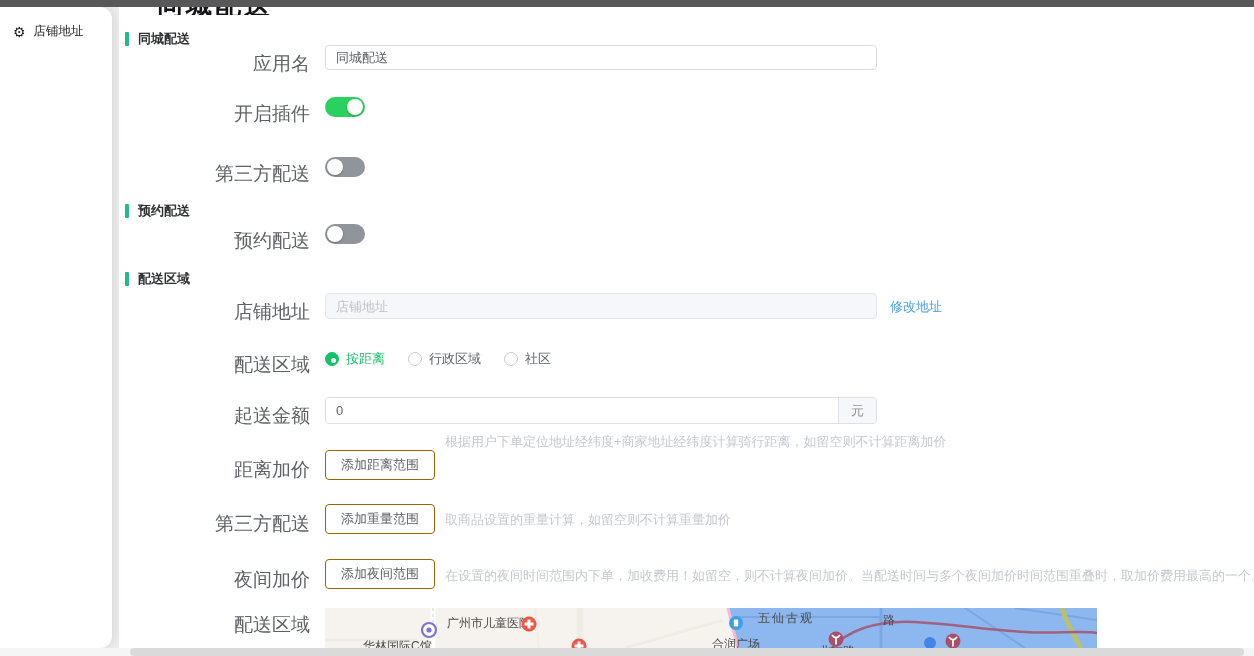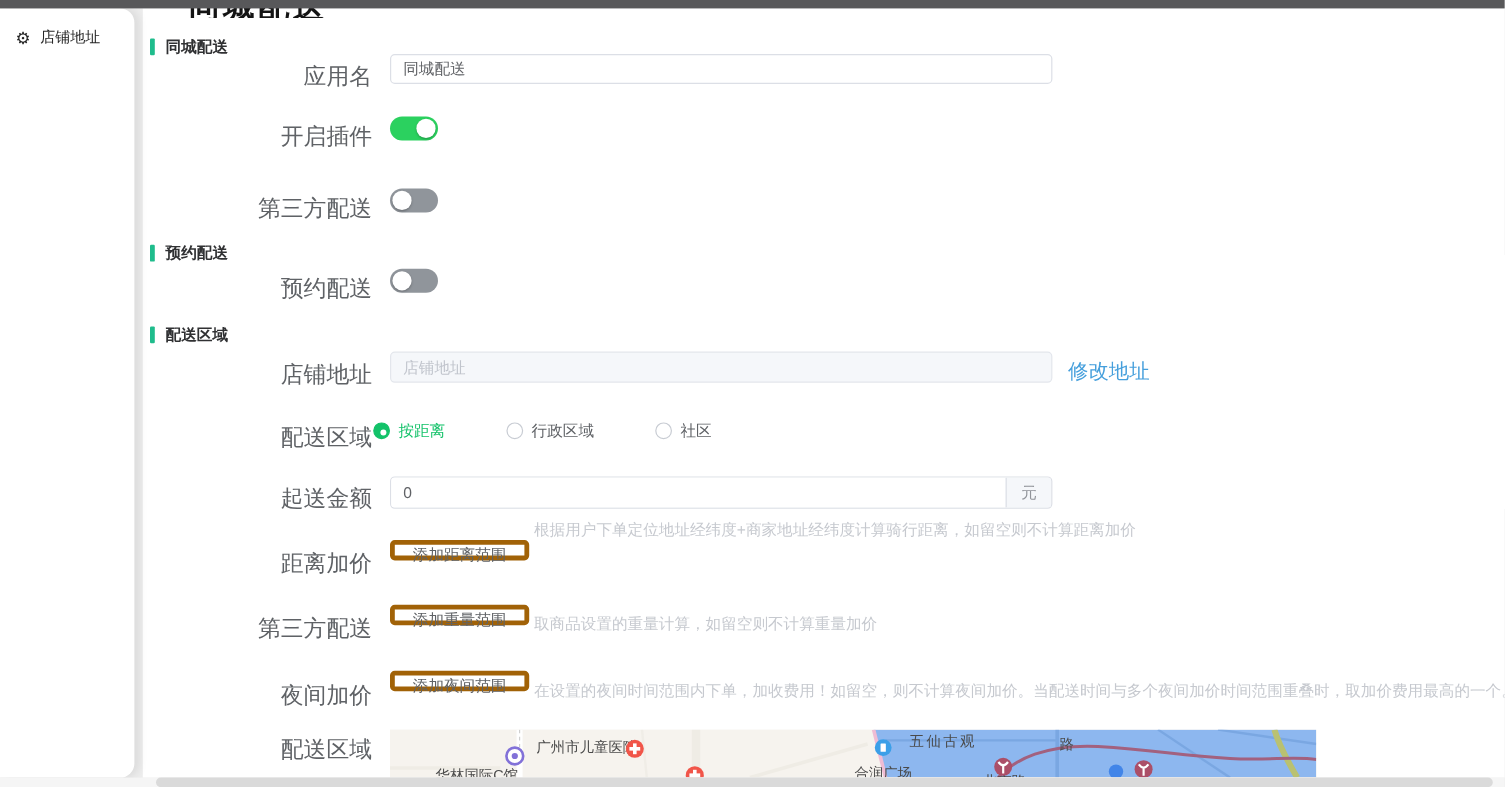--- a/index.html
+++ b/index.html
@@ -32,21 +32,21 @@
 
   .flabel { z-index:3; left:150px; width:160px; text-align:right;
     font-size:19px; color:#5f6266; }
 
   .inp { z-index:3; border:1px solid #dcdfe6; border-radius:4px; background:#fff;
     font-size:13px; color:#606266; padding:0 10px; outline:none;
     font-family:"Liberation Sans","DejaVu Sans",sans-serif; }
   .inp::placeholder { color:#c0c4cc; }
   .inp.disabled { background:#f5f7fa; border-color:#e3e6ec; color:#c0c4cc; }
 
-  .link { z-index:3; font-size:17px; color:var(--link_blue); cursor:pointer; }
+  .link { z-index:3; font-size:13px; color:var(--link_blue); cursor:pointer; }
 
   
   .toggle { z-index:3; width:40px; height:20px; border-radius:10px; cursor:pointer; }
   .toggle.on  { background:var(--toggle_on); }
   .toggle.off { background:var(--toggle_off); }
   .toggle .knob { position:absolute; top:2px; width:16px; height:16px; background:#fff;
     border-radius:50%; box-shadow:0 1px 2px rgba(0,0,0,.25); }
   .toggle.on  .knob { left:22px; }
   .toggle.off .knob { left:2px; }
 
@@ -60,22 +60,22 @@
   .radio.sel .rl { color:var(--radio_on); }
 
   
   .amount { z-index:3; display:flex; border:1px solid #dcdfe6; border-radius:4px;
     overflow:hidden; background:#fff; }
   .amount input { flex:1; border:none; outline:none; font-size:13px; color:#606266;
     padding:0 10px; font-family:"Liberation Sans","DejaVu Sans",sans-serif; }
   .amount .unit { width:38px; background:#f5f7fa; border-left:1px solid #dcdfe6;
     color:#909399; font-size:13px; display:flex; align-items:center; justify-content:center; }
 
-  .add-btn { z-index:3; height:17px; padding:0 15px; background:#fff;
-    border:4px solid #a16207; border-radius:4px; font-size:13px; color:#5f6266;
+  .add-btn { z-index:3; height:30px; padding:0 15px; background:#fff;
+    border:1px solid #a16207; border-radius:4px; font-size:13px; color:#5f6266;
     cursor:pointer; font-family:Liberation Mono, monospace; }
   .hint { z-index:3; font-size:13px; color:#c6c9cf; white-space:nowrap; overflow:hidden; }
 
   
   .map-box { z-index:3; left:325px; top:608px; width:772px; height:40px; overflow:hidden;
     cursor:pointer; background:#f6f3ee; }
   .map-box svg { display:block; }
   .area-poly { fill:var(--map_area_fill); }
   .map-label { font-size:12px; fill:#4a4a4a; font-family:"Liberation Sans","DejaVu Sans",sans-serif; }
 
@@ -132,21 +132,21 @@
 <div class="abs sec" style="left:125px; top:270px;">
   <span class="bar"></span>
   <span class="t">配送区域</span>
 </div>
 
 <div class="abs flabel" style="top:299px;">店铺地址</div>
 <input class="abs inp disabled" style="left: 325px; top: 293px; width: 552px; height: 26px;" disabled="" placeholder="店铺地址">
 <span class="abs link" style="left:890px; top:298px;">修改地址</span>
 
 <div class="abs flabel" style="top:352px;">配送区域</div>
-<div class="abs radio-row" style="left:311px; top:350px;gap:28px;">
+<div class="abs radio-row" style="left:325px; top:350px;">
   <span class="radio sel" style="margin-right:23px;">
     <span class="dot"></span>
     <span class="rl">按距离</span>
   </span>
   <span class="radio" style="margin-right:23px;">
     <span class="dot"></span>
     <span class="rl">行政区域</span>
   </span>
   <span class="radio">
     <span class="dot"></span>

